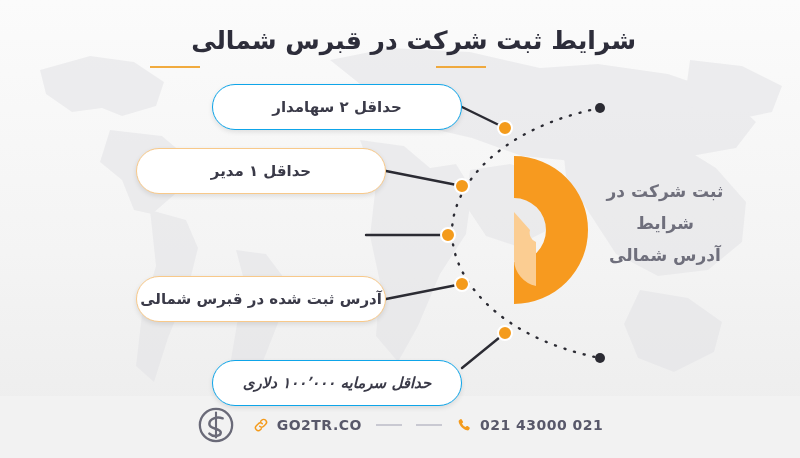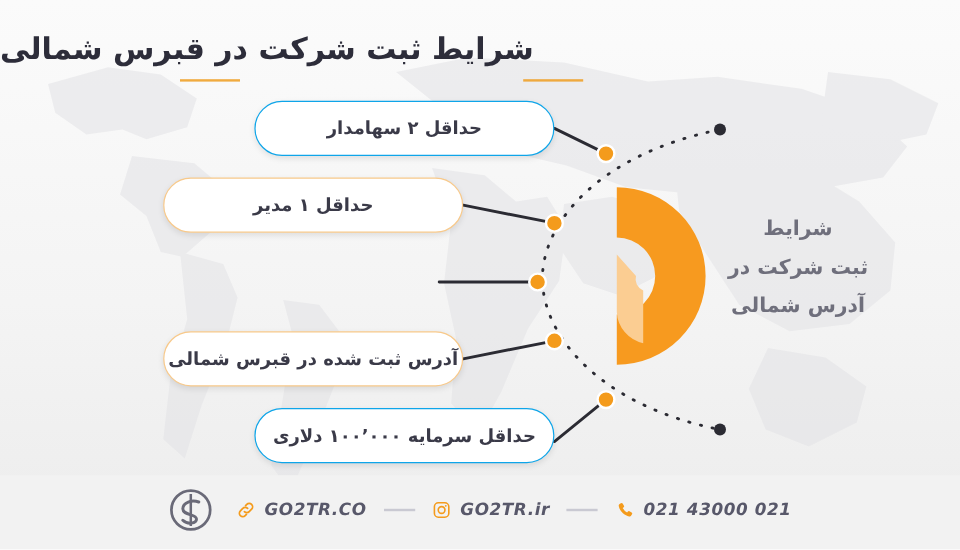--- a/index.html
+++ b/index.html
@@ -33,21 +33,21 @@
     left: 0; bottom: 0;
     width: 800px; height: 62px;
     background: #f2f2f2;
   }
   
   .title-wrap {
     position: absolute;
     top: 24px;
     left: 0;
     width: 636px;
-    text-align: left;
+    text-align: right;
   }
   .title {
     display: inline-block;
     color: #2d2d3a;
     font-size: 25px;
     font-weight: bold;
     letter-spacing: 0px;
     line-height: 34px;
   }
   .title-rule {
@@ -77,21 +77,21 @@
     font-weight: bold;
     padding: 0 14px;
     white-space: nowrap;
   }
   .pill.soft { border-color: #f8c98a; }
 
   .pill-1 { left: 212px; top: 84px;  width: 250px; }
   .pill-2 { left: 136px; top: 148px; width: 250px; }
   .pill-3 { left: 116px; top: 212px; width: 250px; }
   .pill-4 { left: 136px; top: 276px; width: 250px; }
-  .pill-5 { left: 212px; top: 340px; width: 250px; }
+  .pill-5 { left: 212px; top: 360px; width: 250px; font-style: italic; }
 
   
   .svg-layer {
     position: absolute;
     left: 0; top: 0;
     width: 800px; height: 458px;
     pointer-events: none;
   }
 
   
@@ -116,21 +116,20 @@
   .footer {
     position: absolute;
     left: 0;
     bottom: 14px;
     width: 800px;
     display: flex;
     align-items: center;
     justify-content: center;
     gap: 14px;
     direction: ltr;
-    font-style: italic;
   }
   .footer-item {
     display: flex;
     align-items: center;
     gap: 7px;
     color: #58586a;
     font-size: 14px;
     font-weight: bold;
     letter-spacing: 0.5px;
   }
@@ -209,22 +208,22 @@
   </svg>
 
   <div class="arc-holder">
     <svg viewBox="0 0 110 160" width="110" height="160">
       <path d="M8 6 A 62 62 0 0 1 8 154 L8 112 A 28 28 0 0 0 8 48 Z" fill="#f79a1f" transform="translate(6,0)"></path>
       <path d="M8 62 L8 110 A 28 28 0 0 0 30 136 L30 92 A 10 10 0 0 1 24 80 Z" fill="#fbcd92" transform="translate(6,0)"></path>
     </svg>
   </div>
 
   <div class="right-label">
+    <div>ثبت شرکت در</div>
     <div>شرایط</div>
-    <div>ثبت شرکت در</div>
     <div>آدرس شمالی</div>
   </div>
 
   <div class="pill pill-1">
     <span>حداقل ۲ سهامدار</span>
   </div>
   <div class="pill pill-2 soft">
     <span>حداقل ۱ مدیر</span>
   </div>
   <div class="pill pill-4 soft">
@@ -249,30 +248,20 @@
         <svg viewBox="0 0 24 24" width="16" height="16" fill="none" stroke="#f49b1c" stroke-width="2.2" stroke-linecap="round">
           <path d="M10 14 a4 4 0 0 0 6 0 l3 -3 a4 4 0 0 0 -6 -6 l-1.5 1.5"></path>
           <path d="M14 10 a4 4 0 0 0 -6 0 l-3 3 a4 4 0 0 0 6 6 l1.5 -1.5"></path>
         </svg>
       </span>
       <span>GO2TR.CO</span>
     </span>
 
     <span class="footer-sep"></span>
 
-    <span class="footer-item">
-      <span class="f-icon">
-        <svg viewBox="0 0 24 24" width="16" height="16" fill="none" stroke="#f49b1c" stroke-width="2">
-          <rect x="3" y="3" width="18" height="18" rx="5"></rect>
-          <circle cx="12" cy="12" r="4.2"></circle>
-          <circle cx="17.2" cy="6.8" r="1.2" fill="#f49b1c" stroke="none"></circle>
-        </svg>
-      </span>
-      <span>GO2TR.ir</span>
-    </span>
 
     <span class="footer-sep"></span>
 
     <span class="footer-item">
       <span class="f-icon">
         <svg viewBox="0 0 24 24" width="16" height="16" fill="#f49b1c">
           <path d="M6.6 3.5 a1.6 1.6 0 0 1 2.2 .5 l1.6 2.6 a1.6 1.6 0 0 1 -.3 2 l-1.2 1 a12 12 0 0 0 5.5 5.5 l1 -1.2 a1.6 1.6 0 0 1 2 -.3 l2.6 1.6 a1.6 1.6 0 0 1 .5 2.2 l-1 1.6 a2.4 2.4 0 0 1 -2.7 1 C 11 19 5 13 4 7.2 a2.4 2.4 0 0 1 1 -2.7 z"></path>
         </svg>
       </span>
       <span>021 43000 021</span>

